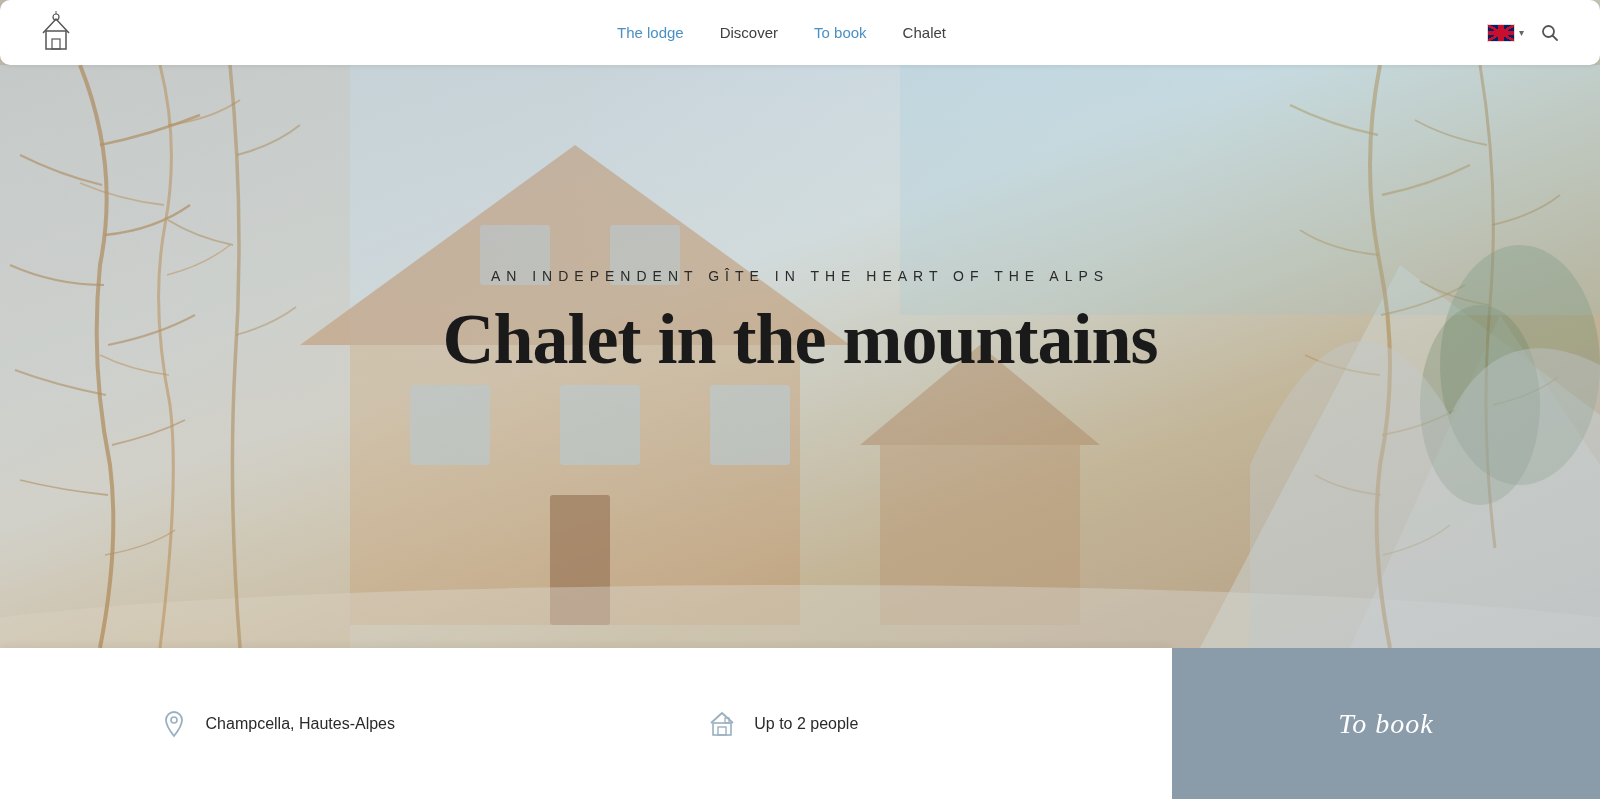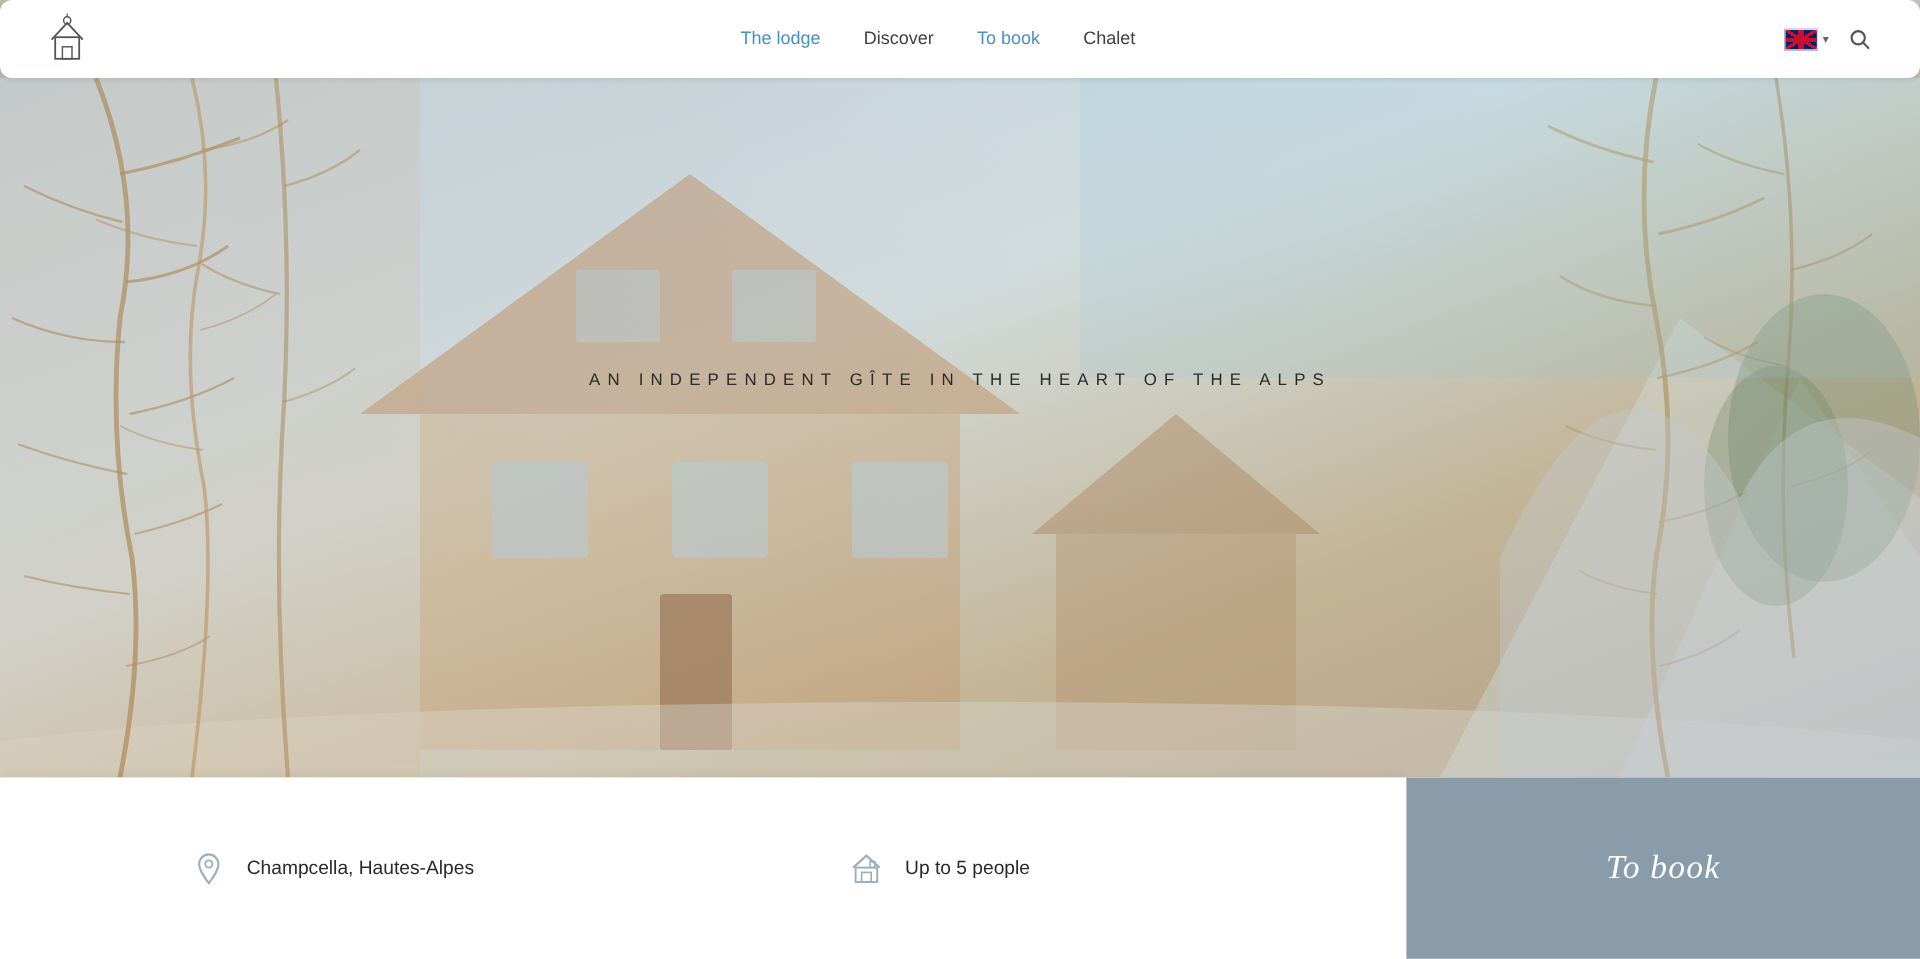--- a/index.html
+++ b/index.html
@@ -385,20 +385,21 @@
       <rect x="0" y="0" width="350" height="583" fill="#d4a870" opacity="0.15"></rect>
 
       <rect x="900" y="0" width="700" height="250" fill="#87ceeb" opacity="0.2"></rect>
 
     </svg>
 
   </div>
 
   <div class="hero-content">
     <p class="hero-subtitle">AN INDEPENDENT GÎTE IN THE HEART OF THE ALPS</p>
+    <h1 class="hero-title">Chalet in the mountains</h1>
   </div>
 </div>
 
 <div class="bottom-bar">
   <div class="info-item">
     <div class="info-icon">
       <svg width="24" height="28" viewBox="0 0 24 28" fill="none" xmlns="http://www.w3.org/2000/svg">
         <path d="M12 2C7.6 2 4 5.6 4 10c0 6 8 16 8 16s8-10 8-16c0-4.4-3.6-8-8-8z" stroke="#9ab0c0" stroke-width="1.8" fill="none"></path>
         <circle cx="12" cy="10" r="3" stroke="#9ab0c0" stroke-width="1.6" fill="none"></circle>
       </svg>
@@ -412,21 +413,21 @@
     <div class="info-icon">
       <svg width="28" height="26" viewBox="0 0 28 26" fill="none" xmlns="http://www.w3.org/2000/svg">
 
         <path d="M3,12 L14,2 L25,12" stroke="#9ab0c0" stroke-width="1.8" fill="none" stroke-linejoin="round"></path>
         <rect x="5" y="12" width="18" height="12" stroke="#9ab0c0" stroke-width="1.6" fill="none"></rect>
         <rect x="10" y="16" width="8" height="8" stroke="#9ab0c0" stroke-width="1.4" fill="none"></rect>
 
         <rect x="17" y="7" width="4" height="5" stroke="#9ab0c0" stroke-width="1.3" fill="none"></rect>
       </svg>
     </div>
-    <span class="info-text">Up to 5 people</span>
+    <span class="info-text">Up to 2 people</span>
   </div>
 
   <div class="info-divider"></div>
 
 </div>
 
 <div class="to-book-panel">
   <span class="to-book-label">To book</span>
 </div>
 

